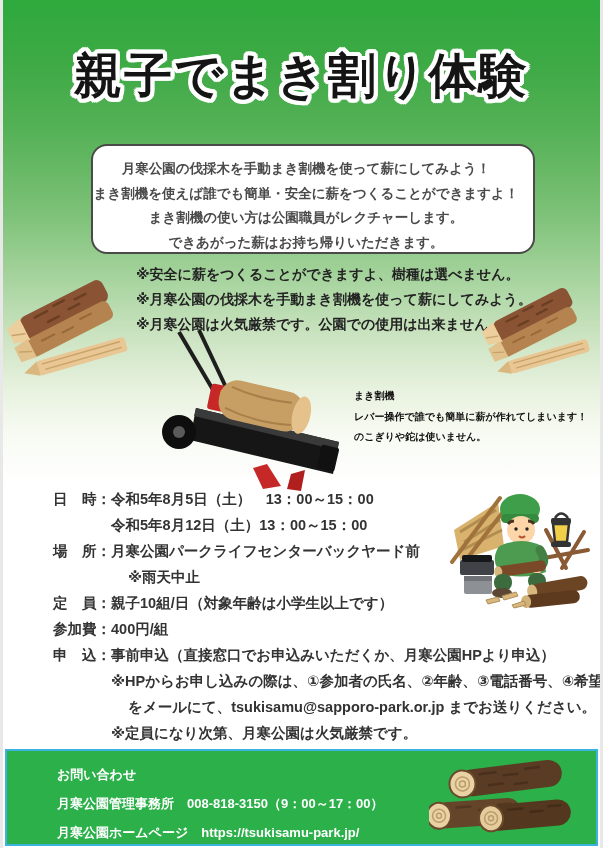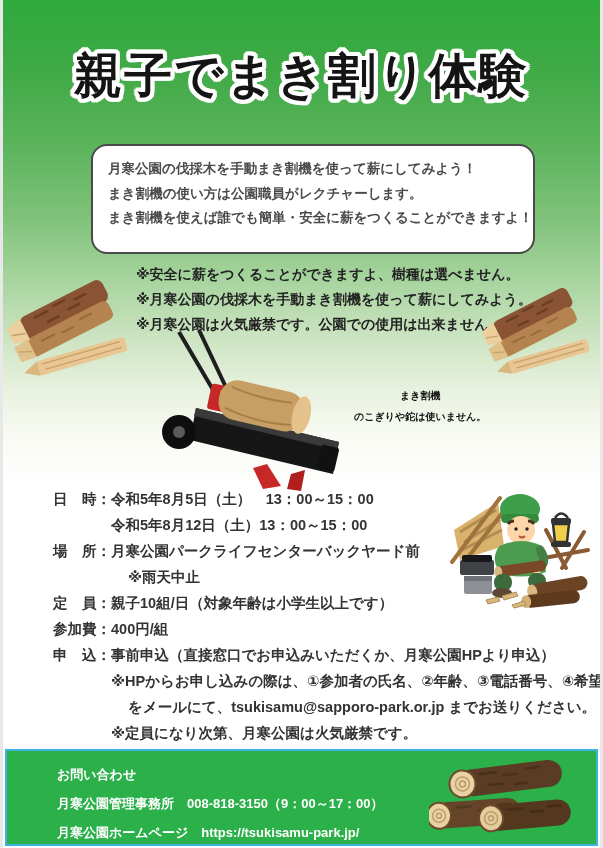--- a/index.html
+++ b/index.html
@@ -12,28 +12,28 @@
   .title{
     position:absolute;top:44px;left:0;right:0;margin:0;text-align:center;
     font-size:48px;font-weight:bold;color:#141414;letter-spacing:2px;white-space:nowrap;
     text-shadow:-4px 0 0 #fff,4px 0 0 #fff,0 -4px 0 #fff,0 4px 0 #fff,
       -3px -3px 0 #fff,3px -3px 0 #fff,-3px 3px 0 #fff,3px 3px 0 #fff,
       -4px -2px 0 #fff,4px 2px 0 #fff,-2px 4px 0 #fff,2px -4px 0 #fff,
       -4px 2px 0 #fff,4px -2px 0 #fff,2px 4px 0 #fff,-2px -4px 0 #fff;
   }
   .intro-box{
     position:absolute;left:88px;top:144px;width:444px;height:110px;box-sizing:border-box;
-    background:#ffffff;border:2px solid #4a4a4a;border-radius:16px;padding:11px 14px 0 15px;
+    background:#ffffff;border:2px solid #4a4a4a;border-radius:16px;padding:11px 14px 0 0;text-align:center;
   }
   .intro-box p{margin:0;font-size:13.5px;font-weight:bold;color:#4a4a4a;line-height:24.5px;white-space:nowrap;}
   .notes{position:absolute;left:133px;top:262px;}
   .notes p{margin:0;font-size:14px;font-weight:bold;color:#222;line-height:25px;white-space:nowrap;}
   .illus{position:absolute;}
   .machine-caption{position:absolute;left:351px;top:386px;}
-  .machine-caption p{margin:0;font-size:10px;font-weight:bold;color:#111;line-height:20.5px;white-space:nowrap;text-align:center;}
+  .machine-caption p{margin:0;font-size:10px;font-weight:bold;color:#111;line-height:20.5px;white-space:nowrap;}
   .details{position:absolute;left:50px;top:486px;}
   .drow{margin:0;font-size:14.5px;font-weight:bold;color:#333;line-height:26px;white-space:nowrap;}
   .dlabel{display:inline-block;min-width:58px;}
   .ind1{margin-left:58px;}
   .ind2{margin-left:75px;}
   .footer{
     position:absolute;left:2px;right:2px;top:749px;bottom:2px;
     background:#2bb04a;border:2px solid #3cb3dd;box-sizing:border-box;
   }
   .footer p{margin:4px 0 0 50px;font-size:13px;font-weight:bold;color:#ffffff;line-height:25px;white-space:nowrap;}
@@ -42,22 +42,23 @@
 </style>
 </head>
 <body>
 
 <div class="page">
 
   <h1 class="title">親子でまき割り体験</h1>
 
   <div class="intro-box">
     <p>月寒公園の伐採木を手動まき割機を使って薪にしてみよう！</p>
+    <p>まき割機を使えば誰でも簡単・安全に薪をつくることができますよ！</p>
     <p>まき割機の使い方は公園職員がレクチャーします。</p>
-    <p>まき割機を使えば誰でも簡単・安全に薪をつくることができますよ！</p>
+    <p>できあがった薪はお持ち帰りいただきます。</p>
   </div>
 
   <div class="notes">
     <p>※安全に薪をつくることができますよ、樹種は選べません。</p>
     <p>※月寒公園の伐採木を手動まき割機を使って薪にしてみよう。</p>
     <p>※月寒公園は火気厳禁です。公園での使用は出来ません。</p>
   </div>
 
   <svg class="illus" style="left:2px;top:258px;" width="145" height="130" viewBox="0 0 145 130">
     <g transform="rotate(-27 60 62)" stroke-linecap="round">
@@ -107,20 +108,21 @@
     </g>
     <circle cx="38" cy="104" r="17" fill="#0e0e0e"></circle>
     <circle cx="38" cy="104" r="6" fill="#5a5a5a"></circle>
     <rect x="178" y="118" width="18" height="24" rx="2" fill="#111" transform="rotate(13 187 130)"></rect>
     <polygon points="112,140 126,136 140,158 122,161" fill="#c62828"></polygon>
     <polygon points="150,146 164,142 160,163 146,161" fill="#b01e1e"></polygon>
   </svg>
 
   <div class="machine-caption">
     <p>まき割機</p>
+    <p>レバー操作で誰でも簡単に薪が作れてしまいます！</p>
     <p>のこぎりや鉈は使いません。</p>
   </div>
 
   <div class="details">
     <p class="drow"><span class="dlabel">日　時：</span><span>令和5年8月5日（土）　13：00～15：00</span></p>
     <p class="drow ind1"><span>令和5年8月12日（土）13：00～15：00</span></p>
     <p class="drow"><span class="dlabel">場　所：</span><span>月寒公園パークライフセンターバックヤード前</span></p>
     <p class="drow ind2"><span>※雨天中止</span></p>
     <p class="drow"><span class="dlabel">定　員：</span><span>親子10組/日（対象年齢は小学生以上です）</span></p>
     <p class="drow"><span class="dlabel">参加費：</span><span>400円/組</span></p>

